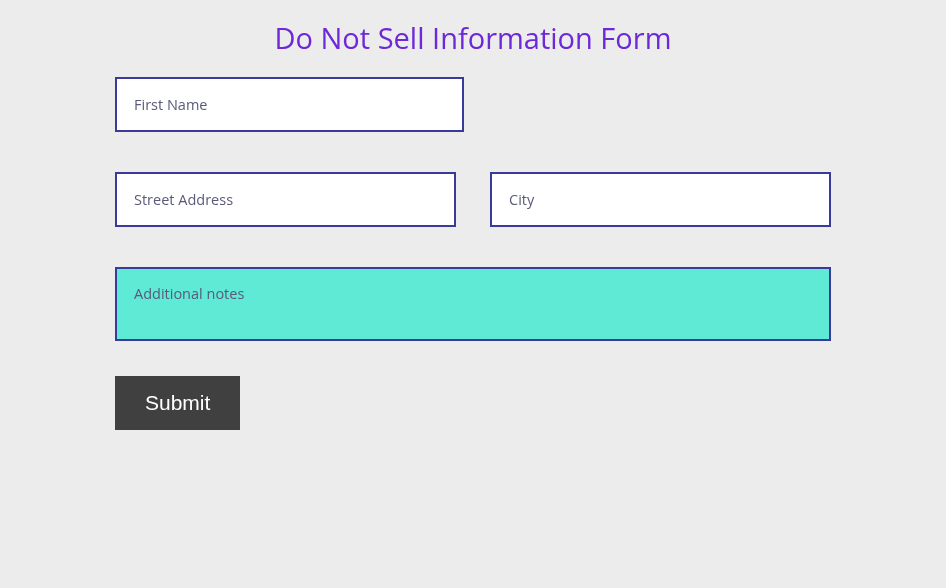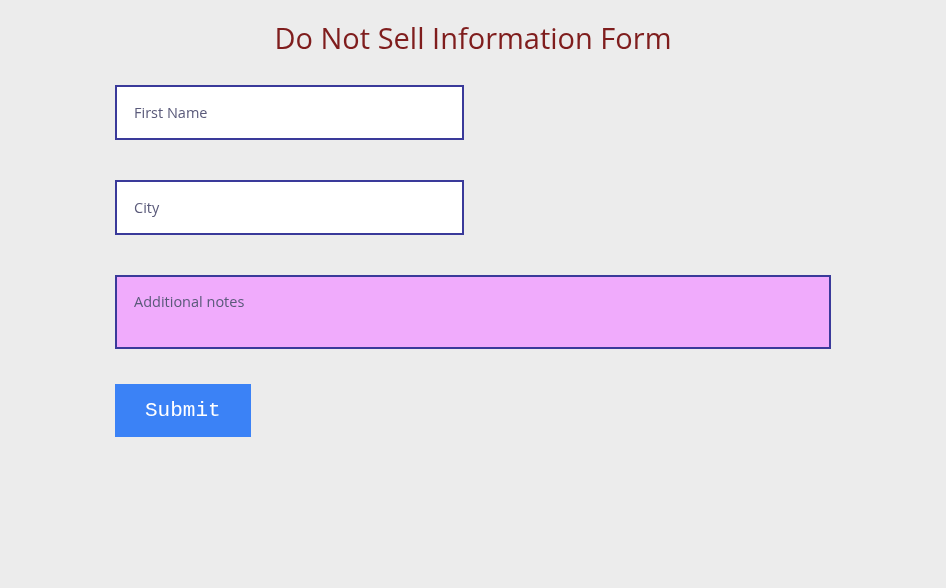--- a/index.html
+++ b/index.html
@@ -12,24 +12,24 @@
       background: #ececec;
       width: 946px;
       height: 588px;
       overflow: hidden;
     }
     .form-container {
       padding: 18px 115px 30px 115px;
     }
     .form-title {
       text-align: center;
-      color: #7f1d1d;
+      color: #6d28d9;
       font-size: 29px;
       font-weight: 400;
-      margin-bottom: 28px;
+      margin-bottom: 20px;
     }
     .form-row {
       display: flex;
       gap: 34px;
       margin-bottom: 20px;
     }
     .form-field {
       flex: 1;
       max-width: 349px;
     }
@@ -49,39 +49,39 @@
       outline: none;
     }
     .form-input::placeholder {
       color: #5a5a7a;
       opacity: 1;
     }
     .form-textarea {
       width: 100%;
       height: 74px;
       border: 2px solid #3a3a9a;
-      background: #f0abfc;
+      background: #5eead4;
       padding: 15px 17px;
       font-size: 14.5px;
       color: #5a5a7a;
       font-family: inherit;
       outline: none;
       resize: none;
     }
     .form-textarea::placeholder {
       color: #5a5a7a;
       opacity: 1;
     }
     .submit-button {
-      background: #3b82f6;
+      background: #404040;
       color: #ffffff;
       border: none;
       padding: 15px 30px;
       font-size: 21px;
-      font-family: Liberation Mono, monospace;
+      font-family: Liberation Sans, sans-serif;
       cursor: pointer;
       margin-top: 10px;
     }
     .spacer {
       flex: 1;
       max-width: 349px;
     }
   </style>
 </head>
 <body>
@@ -94,20 +94,23 @@
       <input type="text" class="form-input" placeholder="First Name" style="">
     </div>
   </div>
 
   <div class="form-row">
     <div class="spacer"></div>
   </div>
 
   <div class="form-row">
     <div class="form-field">
+      <input type="text" class="form-input" placeholder="Street Address" style="">
+    </div>
+    <div class="form-field">
       <input type="text" class="form-input" placeholder="City" style="">
     </div>
   </div>
 
   <div class="form-row">
   </div>
 
   <div class="form-row">
     <div class="form-field full">
       <textarea class="form-textarea" placeholder="Additional notes" style=""></textarea>

